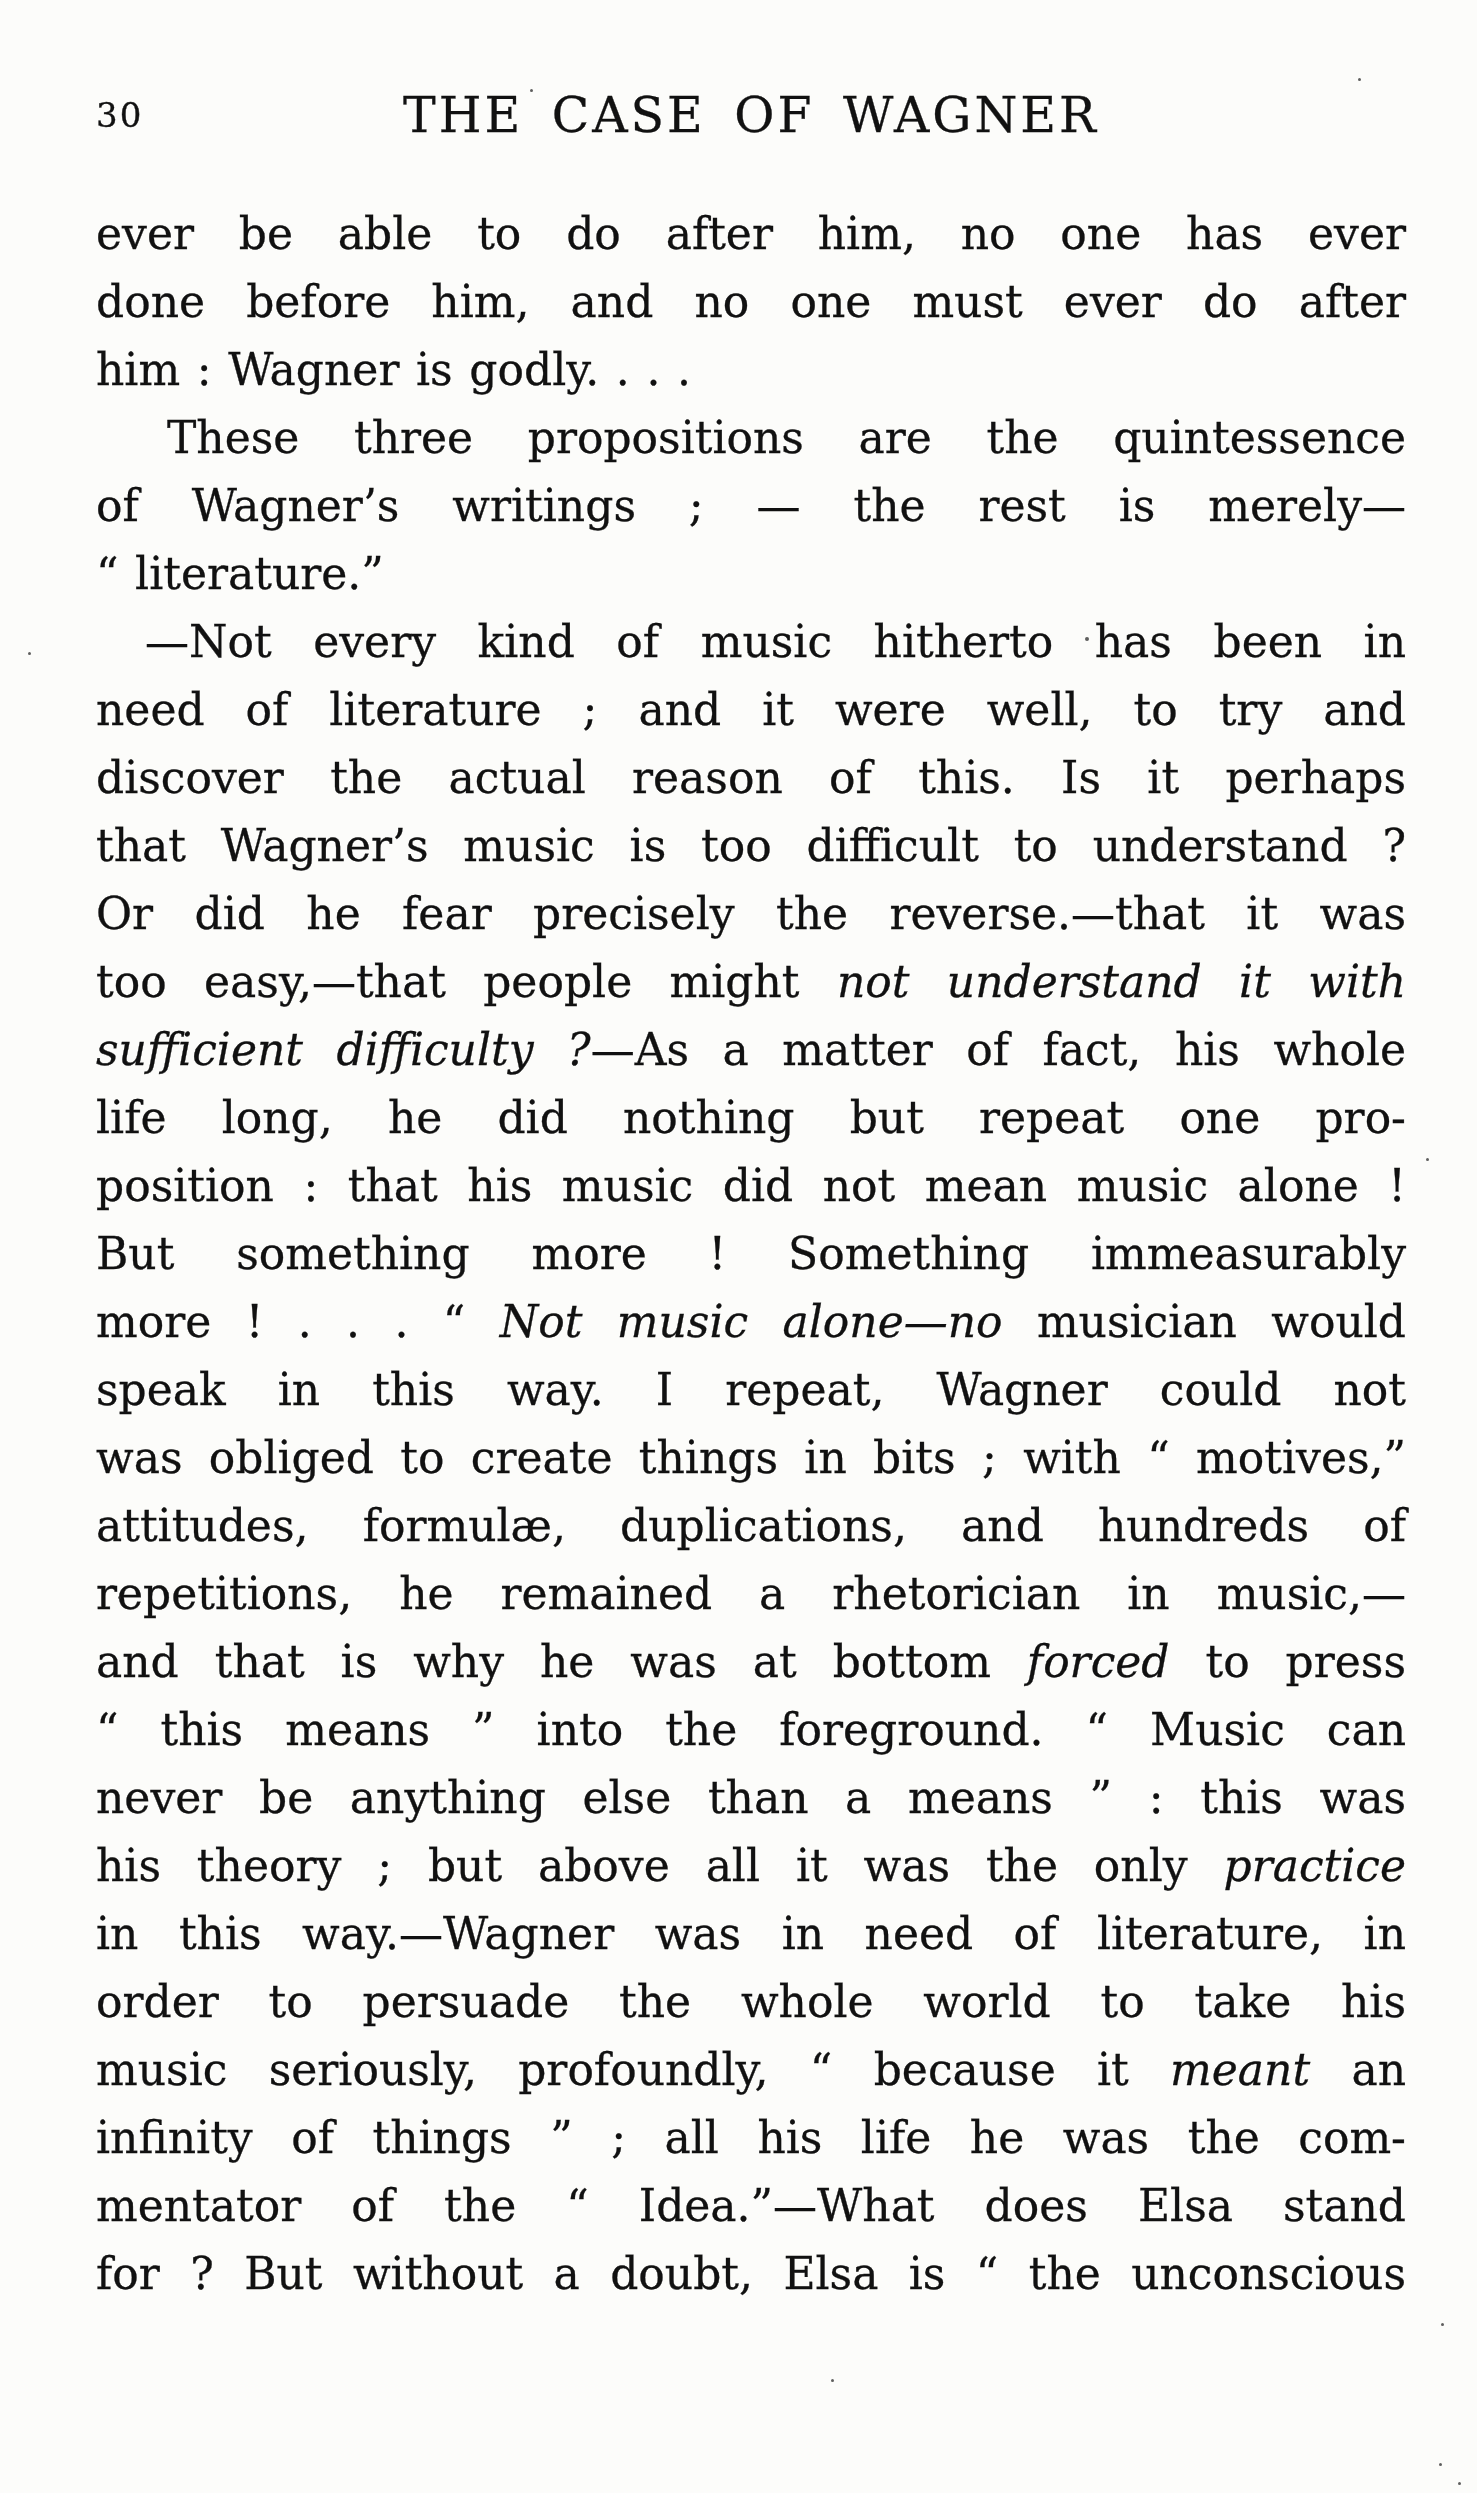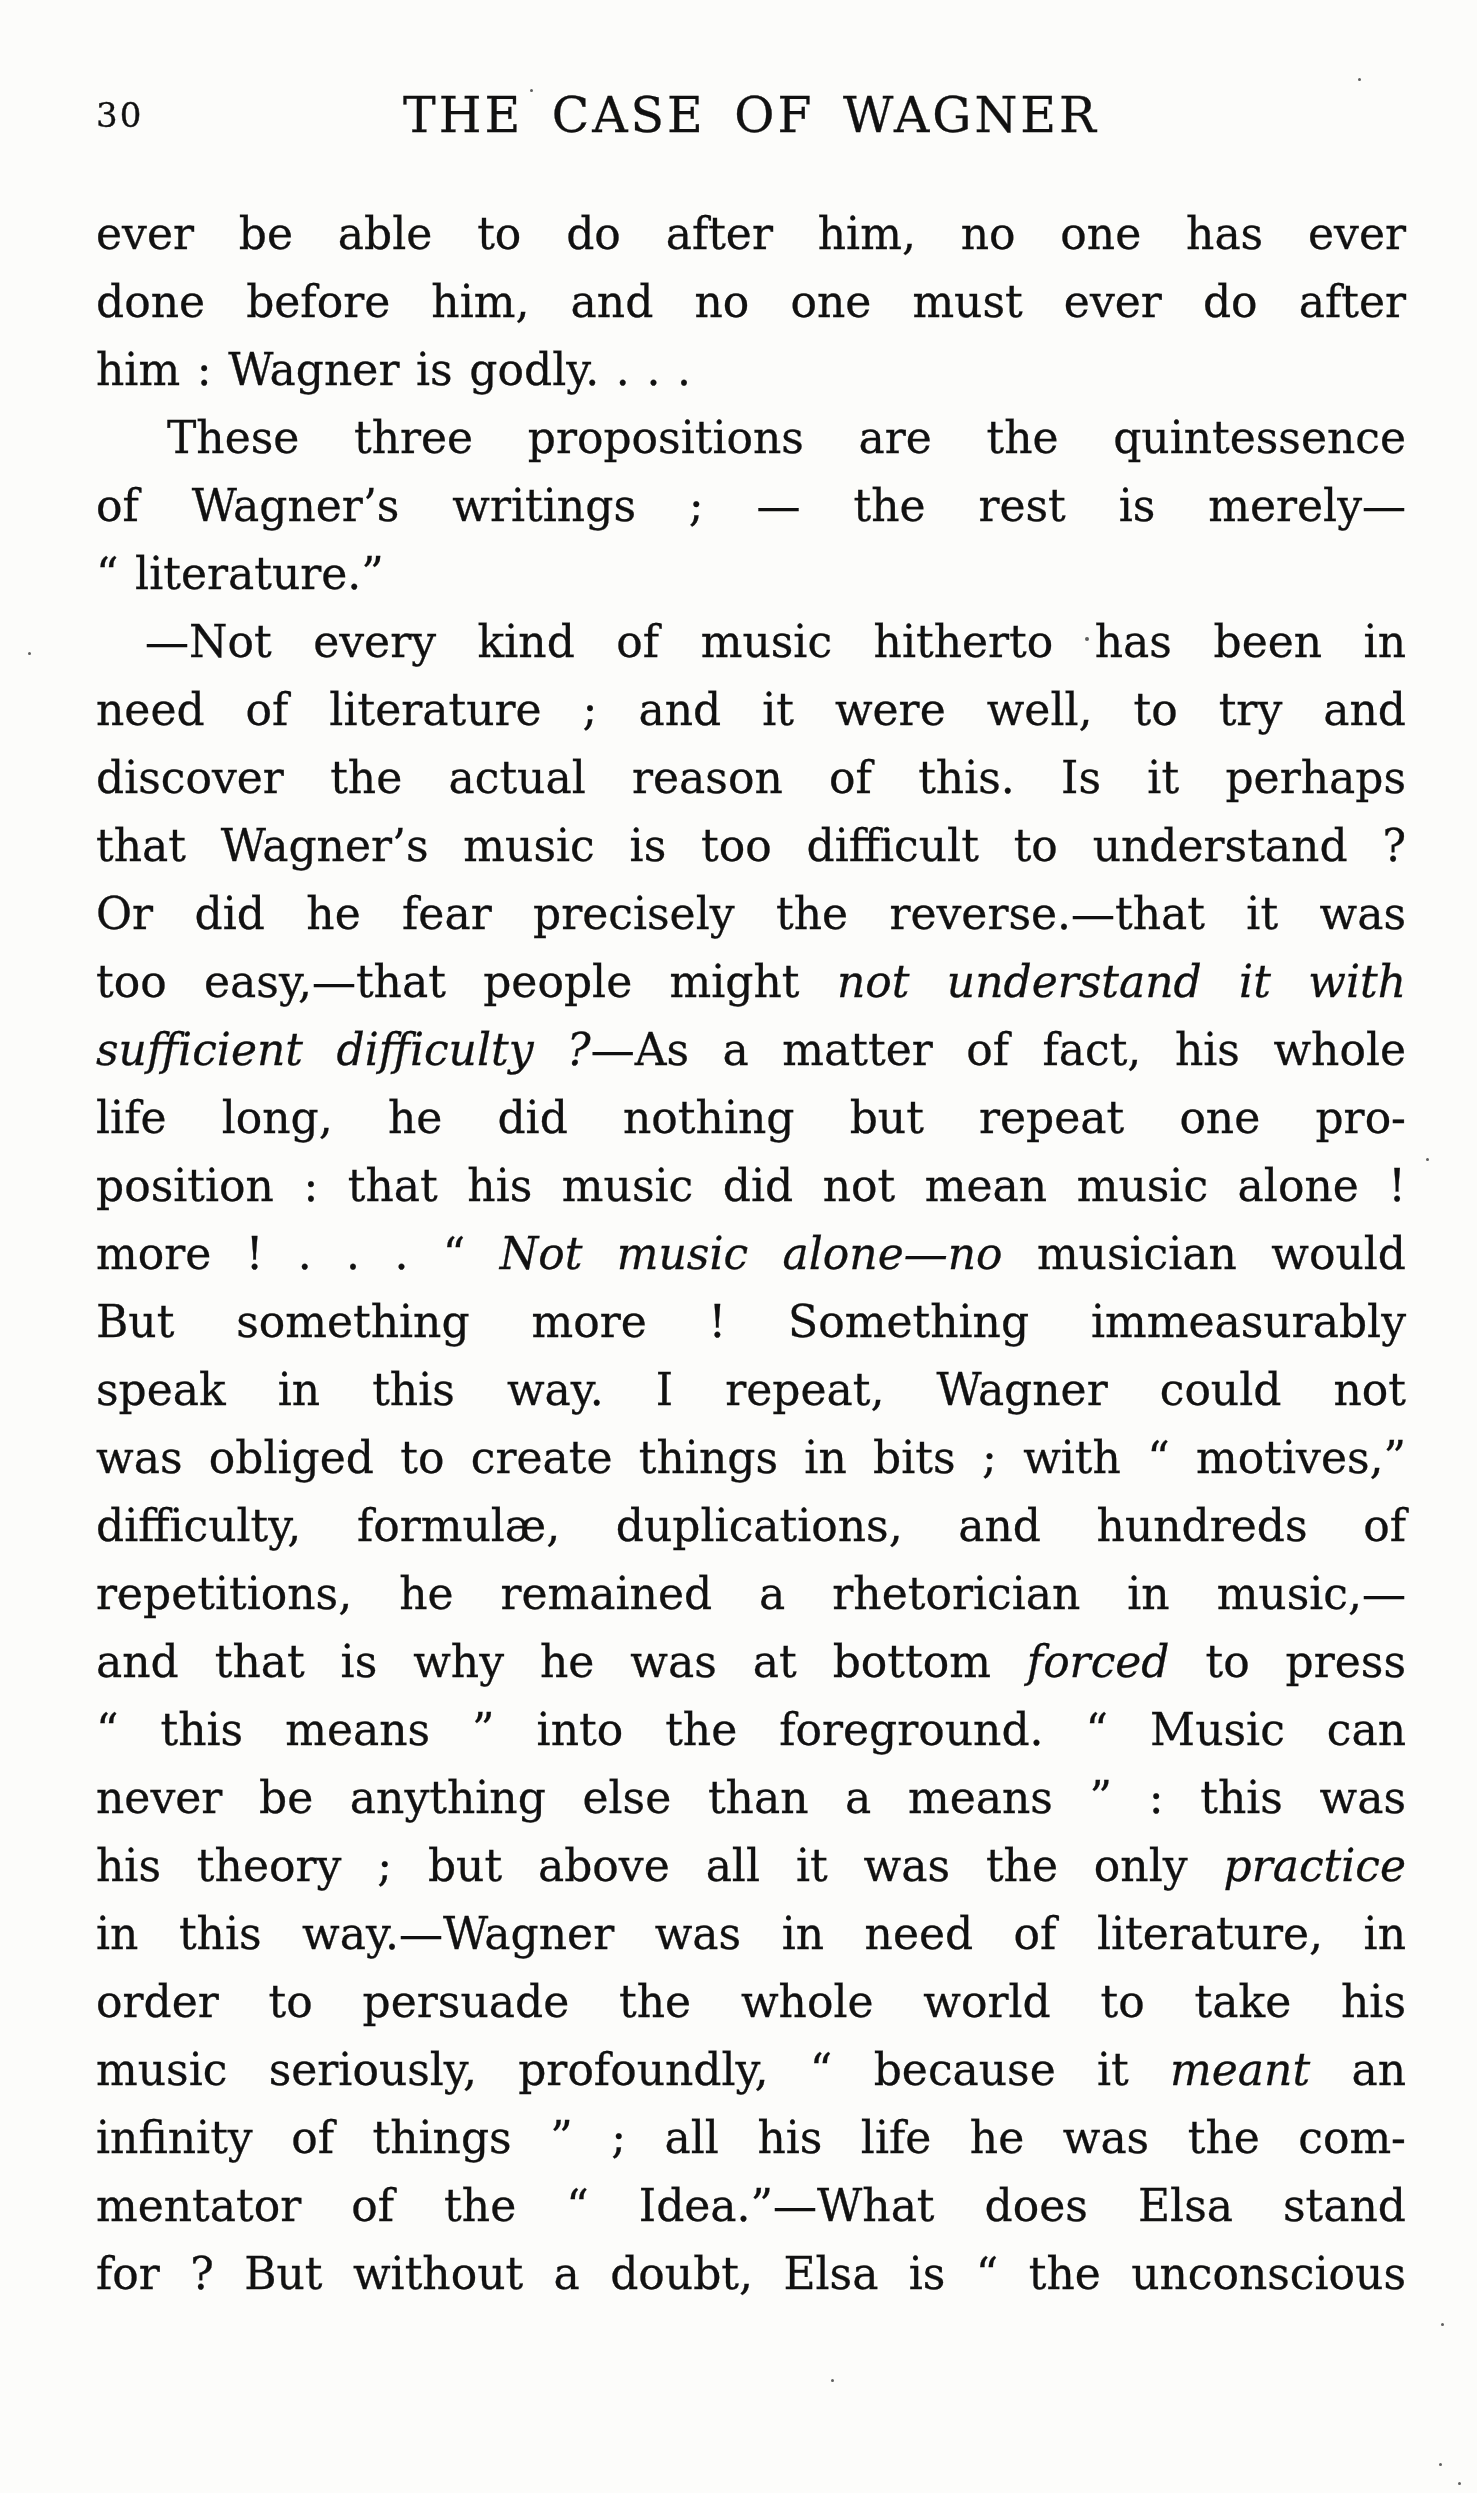--- a/index.html
+++ b/index.html
@@ -78,25 +78,25 @@
       <div class="line nj"><span>“ literature.”</span></div>
       <div class="line" style="text-indent: 49px;"><span>—Not every kind of music hitherto has been in</span></div>
       <div class="line"><span>need of literature ; and it were well, to try and</span></div>
       <div class="line"><span>discover the actual reason of this.  Is it perhaps</span></div>
       <div class="line"><span>that Wagner’s music is too difficult to understand ?</span></div>
       <div class="line"><span>Or did he fear precisely the reverse.—that it was</span></div>
       <div class="line"><span>too easy,—that people might </span><em>not understand it with</em></div>
       <div class="line"><em>sufficient difficulty ?</em><span>—As a matter of fact, his whole</span></div>
       <div class="line"><span>life long, he did nothing but repeat one pro-</span></div>
       <div class="line"><span>position : that his music did not mean music alone !</span></div>
+      <div class="line"><span>But something more !  Something immeasurably</span></div>
       <div class="line"><span>more ! . . . “ </span><em>Not music alone—no</em><span> musician would</span></div>
-      <div class="line"><span>But something more !  Something immeasurably</span></div>
       <div class="line"><span>speak in this way.  I repeat, Wagner could not</span></div>
       <div class="line"><span>was obliged to create things in bits ; with “ motives,”</span></div>
-      <div class="line"><span>difficulty, formulæ, duplications, and hundreds of</span></div>
+      <div class="line"><span>attitudes, formulæ, duplications, and hundreds of</span></div>
       <div class="line"><span>repetitions, he remained a rhetorician in music,—</span></div>
       <div class="line"><span>and that is why he was at bottom </span><em>forced</em><span> to press</span></div>
       <div class="line"><span>“ this means ” into the foreground.  “ Music can</span></div>
       <div class="line"><span>never be anything else than a means ” : this was</span></div>
       <div class="line"><span>his theory ; but above all it was the only </span><em>practice</em></div>
       <div class="line"><span>in this way.—Wagner was in need of literature, in</span></div>
       <div class="line"><span>order to persuade the whole world to take his</span></div>
       <div class="line"><span>music seriously, profoundly, “ because it </span><em>meant</em><span> an</span></div>
       <div class="line"><span>infinity of things ” ; all his life he was the com-</span></div>
       <div class="line"><span>mentator of the “ Idea.”—What does Elsa stand</span></div>

